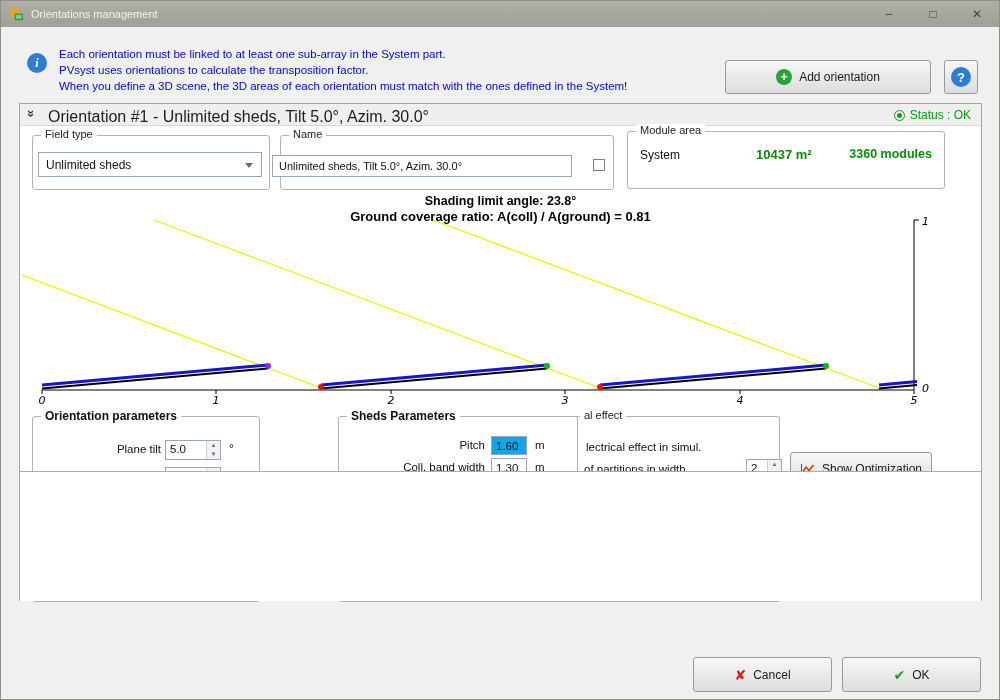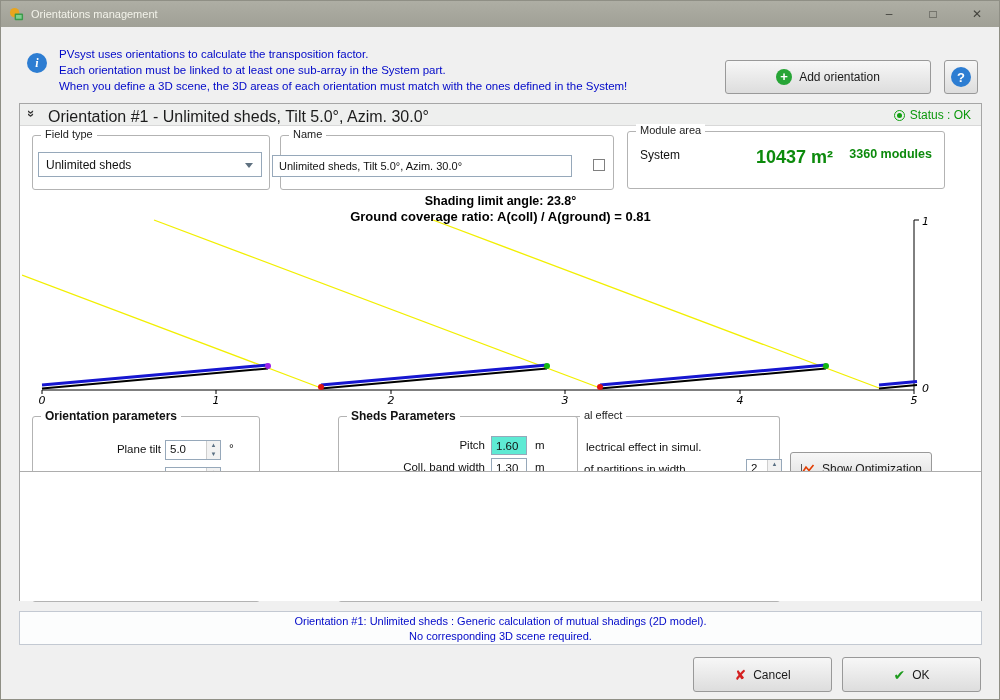--- a/index.html
+++ b/index.html
@@ -41,21 +41,21 @@
   #ft-group{left:12px;top:31px;width:238px;height:55px;}
   #combo{position:absolute;left:18px;top:48px;width:224px;height:25px;border:1px solid #96a8ba;background:#fff;box-sizing:border-box;font-size:12px;color:#111;display:flex;align-items:center;padding-left:7px;}
   #combo-chevron{position:absolute;right:8px;top:10px;width:0;height:0;border-left:4px solid transparent;border-right:4px solid transparent;border-top:5px solid #5f7180;}
 
   #name-group{left:260px;top:31px;width:334px;height:55px;}
   #name-input{position:absolute;left:252px;top:51px;width:300px;height:22px;border:1px solid #96a8ba;background:#fff;box-sizing:border-box;font-size:11px;color:#111;display:flex;align-items:center;padding-left:6px;white-space:nowrap;overflow:hidden;}
   #name-checkbox{position:absolute;left:573px;top:55px;width:12px;height:12px;border:1px solid #808080;background:#fff;box-sizing:border-box;}
 
   #ma-group{left:607px;top:27px;width:318px;height:58px;padding-left:34px;}
   #ma-system{position:absolute;left:12px;top:16px;font-size:12px;color:#111;}
-  #ma-area{position:absolute;left:128px;top:15px;font-size:18px;font-weight:bold;color:#0c8a0c;}
+  #ma-area{position:absolute;left:128px;top:15px;font-size:13px;font-weight:bold;color:#0c8a0c;}
   #ma-modules{position:absolute;right:12px;top:15px;font-size:12.5px;font-weight:bold;color:#0c8a0c;}
 
   #chart-title1{position:absolute;left:0;top:90px;width:100%;text-align:center;font-size:12.5px;font-weight:bold;color:#000;}
   #chart-title2{position:absolute;left:0;top:105px;width:100%;text-align:center;font-size:13px;font-weight:bold;color:#000;}
 
   #sheds-svg{position:absolute;left:2px;top:108px;}
   .ray{stroke:#f2ef00;stroke-width:1.3;}
   .axis{stroke:#000;stroke-width:1;}
   .shedB{stroke:#000;stroke-width:2;}
   .shedC{stroke:#1616d0;stroke-width:3;}
@@ -68,21 +68,21 @@
   .spin .val{flex:1;font-size:11.5px;color:#111;padding:2px 2px 0 4px;}
   .spin .arrows{width:13px;border-left:1px solid #cfcfcf;display:flex;flex-direction:column;}
   .spin .arrows span{flex:1;font-size:6px;line-height:9px;text-align:center;color:#5a7083;background:#f2f2f2;}
   #pt-spin{left:132px;top:23px;width:56px;}
   #pt-unit{position:absolute;left:196px;top:25px;font-size:12px;color:#111;}
   #pt-spin2{left:132px;top:50px;width:56px;}
 
   #sp-group{left:318px;top:312px;width:240px;height:186px;}
   .row-label{position:absolute;font-size:11.5px;color:#111;text-align:right;}
   #pitch-label{left:8px;top:22px;width:138px;}
-  #pitch-input{position:absolute;left:152px;top:19px;width:36px;height:19px;border:1px solid #96a8ba;background:#5eead4;box-sizing:border-box;font-size:11.5px;color:#111;display:flex;align-items:center;padding-left:4px;}
+  #pitch-input{position:absolute;left:152px;top:19px;width:36px;height:19px;border:1px solid #96a8ba;background:#0ea5e9;box-sizing:border-box;font-size:11.5px;color:#111;display:flex;align-items:center;padding-left:4px;}
   #pitch-unit{position:absolute;left:196px;top:22px;font-size:11.5px;color:#111;}
   #band-label{left:8px;top:44px;width:138px;}
   #band-input{position:absolute;left:152px;top:41px;width:36px;height:19px;border:1px solid #96a8ba;background:#fff;box-sizing:border-box;font-size:11.5px;color:#111;display:flex;align-items:center;padding-left:4px;}
   #band-unit{position:absolute;left:196px;top:44px;font-size:11.5px;color:#111;}
 
   #el-group{left:544px;top:312px;width:216px;height:186px;border-left:none;border-radius:0 3px 3px 0;}
   #el-group .gb-legend{left:16px;}
   #el-line1{position:absolute;left:22px;top:24px;font-size:11.5px;color:#111;white-space:nowrap;}
   #el-line2{position:absolute;left:20px;top:46px;font-size:11.5px;color:#111;white-space:nowrap;}
   #part-spin{left:182px;top:42px;width:36px;height:19px;}
@@ -112,22 +112,22 @@
     <span id="tb-title">Orientations management</span>
     <div id="tb-controls">
       <span class="tb-btn">–</span>
       <span class="tb-btn">□</span>
       <span class="tb-btn">✕</span>
     </div>
   </div>
 
   <div id="info-icon" class="abs info-circle">i</div>
   <div id="info-lines" class="abs">
+    <div>Each orientation must be linked to at least one sub-array in the System part.</div>
     <div>PVsyst uses orientations to calculate the transposition factor.</div>
-    <div>Each orientation must be linked to at least one sub-array in the System part.</div>
     <div>When you define a 3D scene, the 3D areas of each orientation must match with the ones defined in the System!</div>
   </div>
 
   <div id="add-btn" class="abs btn">
     <span id="add-plus">+</span>
     <span>Add orientation</span>
   </div>
   <div id="help-btn" class="abs btn">
     <span id="help-circle" class="info-circle">?</span>
   </div>
@@ -257,24 +257,20 @@
       <svg width="15" height="13" viewBox="0 0 15 13">
         <polyline points="1.5,1 1.5,11.5 14,11.5" fill="none" stroke="#555" stroke-width="1"></polyline>
         <polyline points="2.5,9.5 6,4 9,7.5 13.5,2" fill="none" stroke="#e23c00" stroke-width="1.6"></polyline>
       </svg>
       <span>Show Optimization</span>
     </div>
 
     <div id="overlay"></div>
   </div>
 
-  <div id="footer-bar" class="abs">
-    <div>Orientation #1: Unlimited sheds : Generic calculation of mutual shadings (2D model).</div>
-    <div>No corresponding 3D scene required.</div>
-  </div>
 
   <div id="cancel-btn" class="abs btn">
     <span class="x-glyph">✘</span>
     <span>Cancel</span>
   </div>
   <div id="ok-btn" class="abs btn">
     <span class="ok-glyph">✔</span>
     <span>OK</span>
   </div>
 

